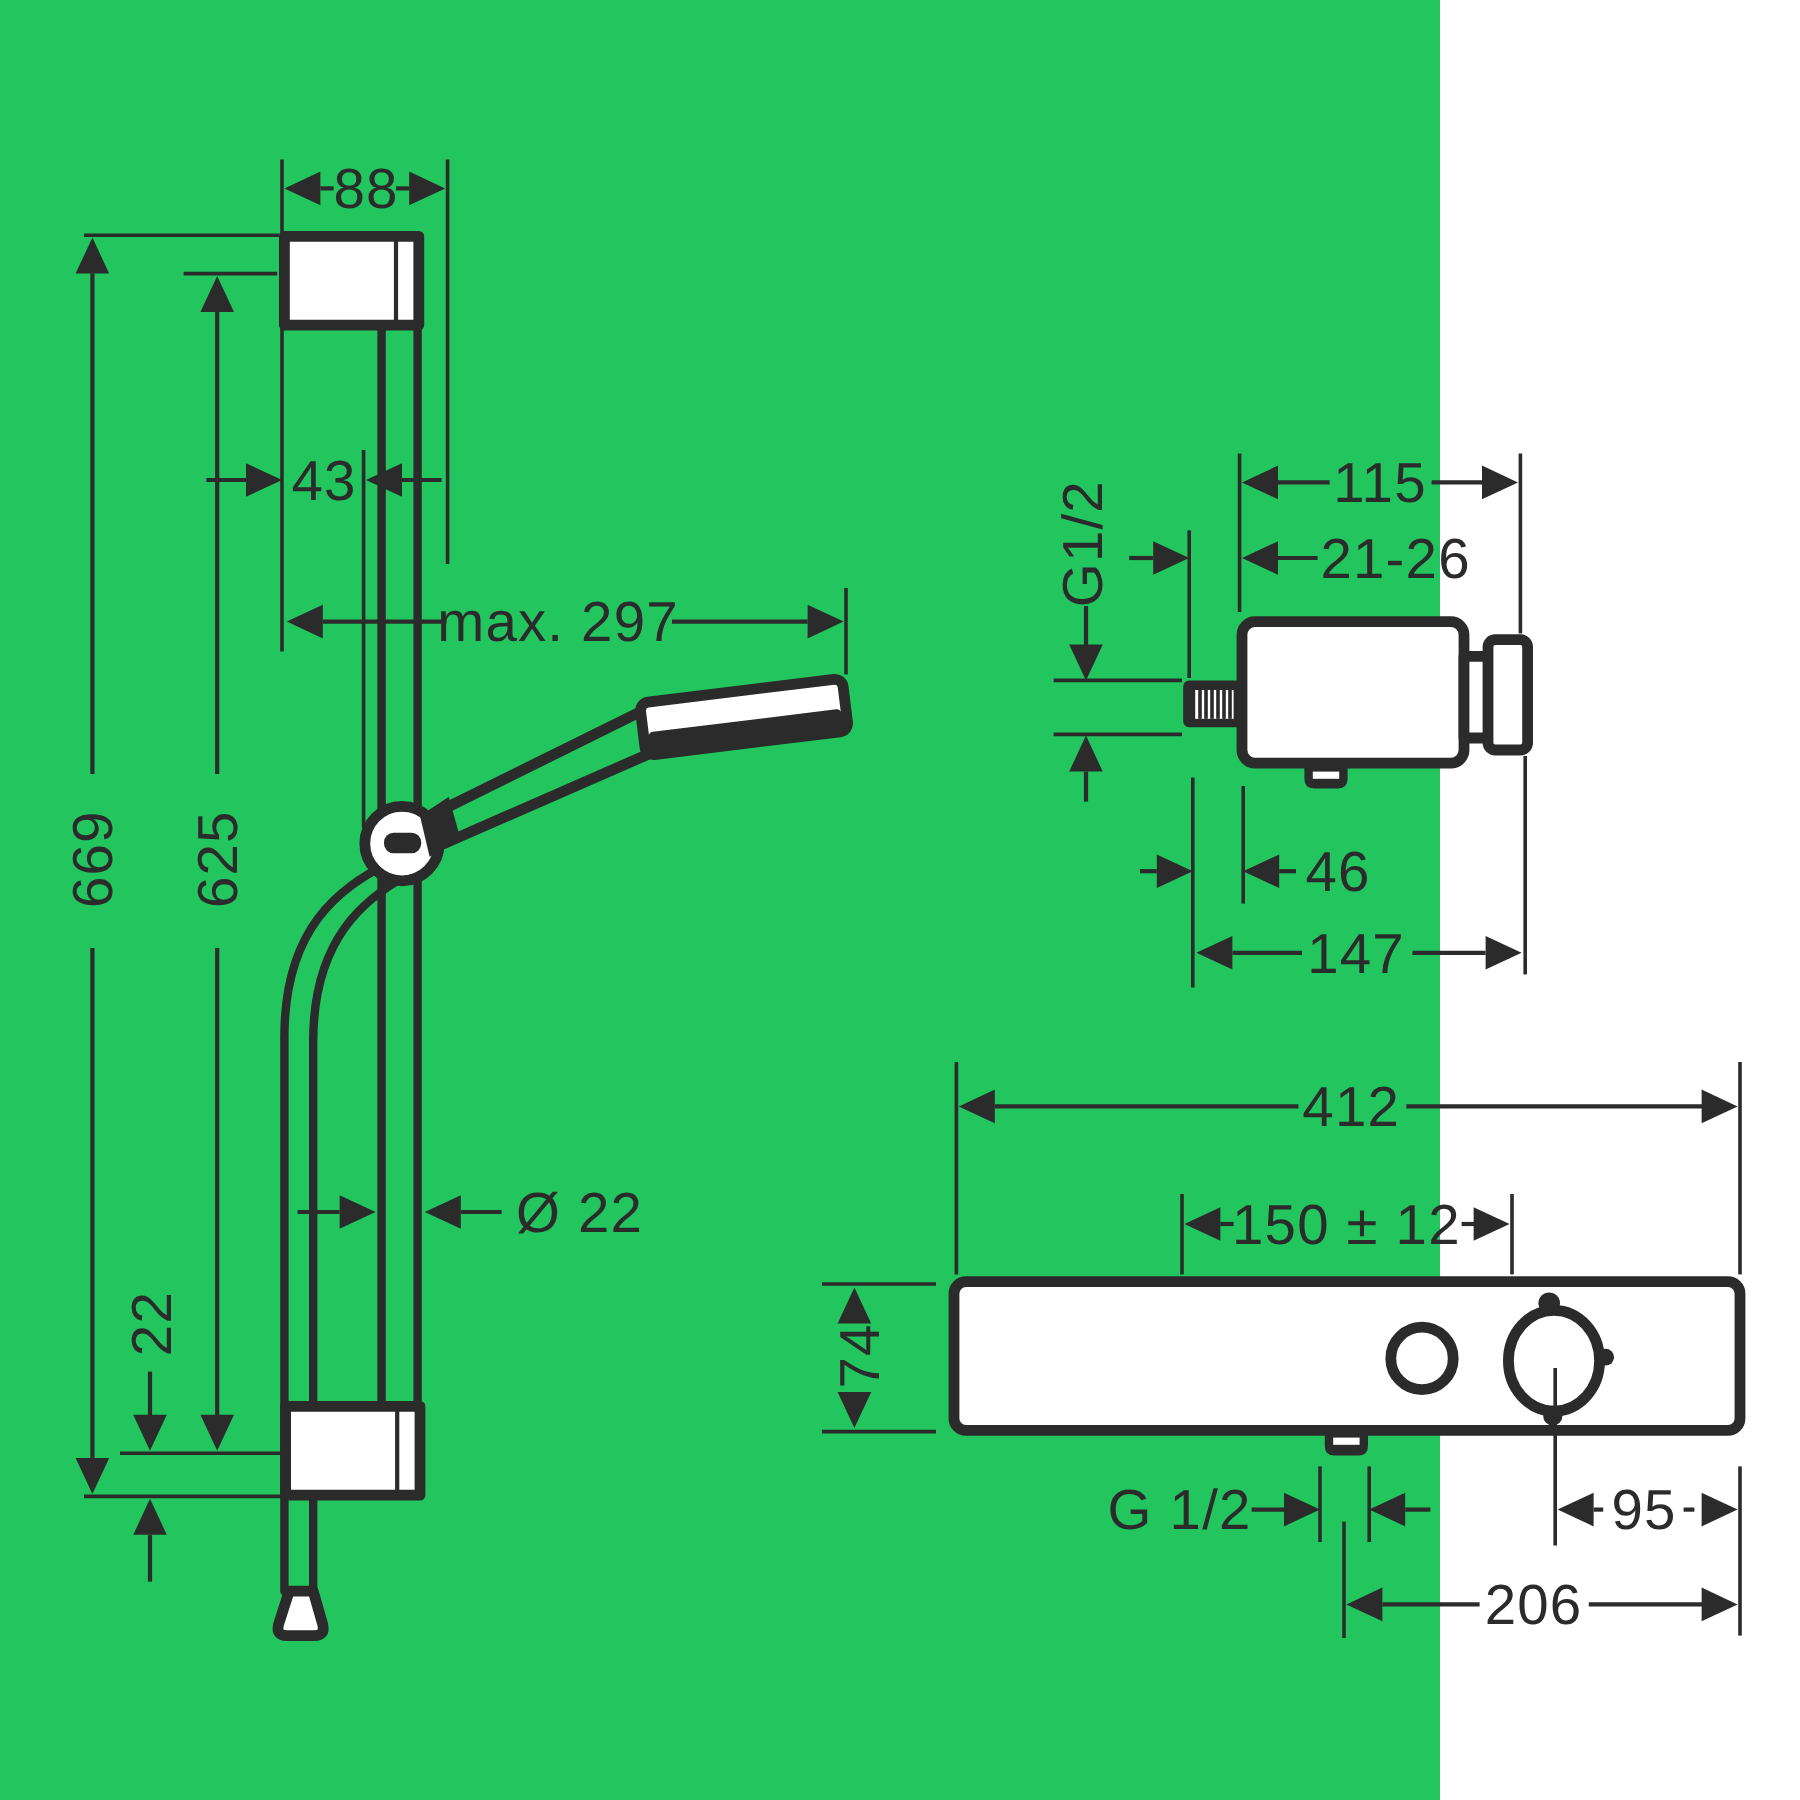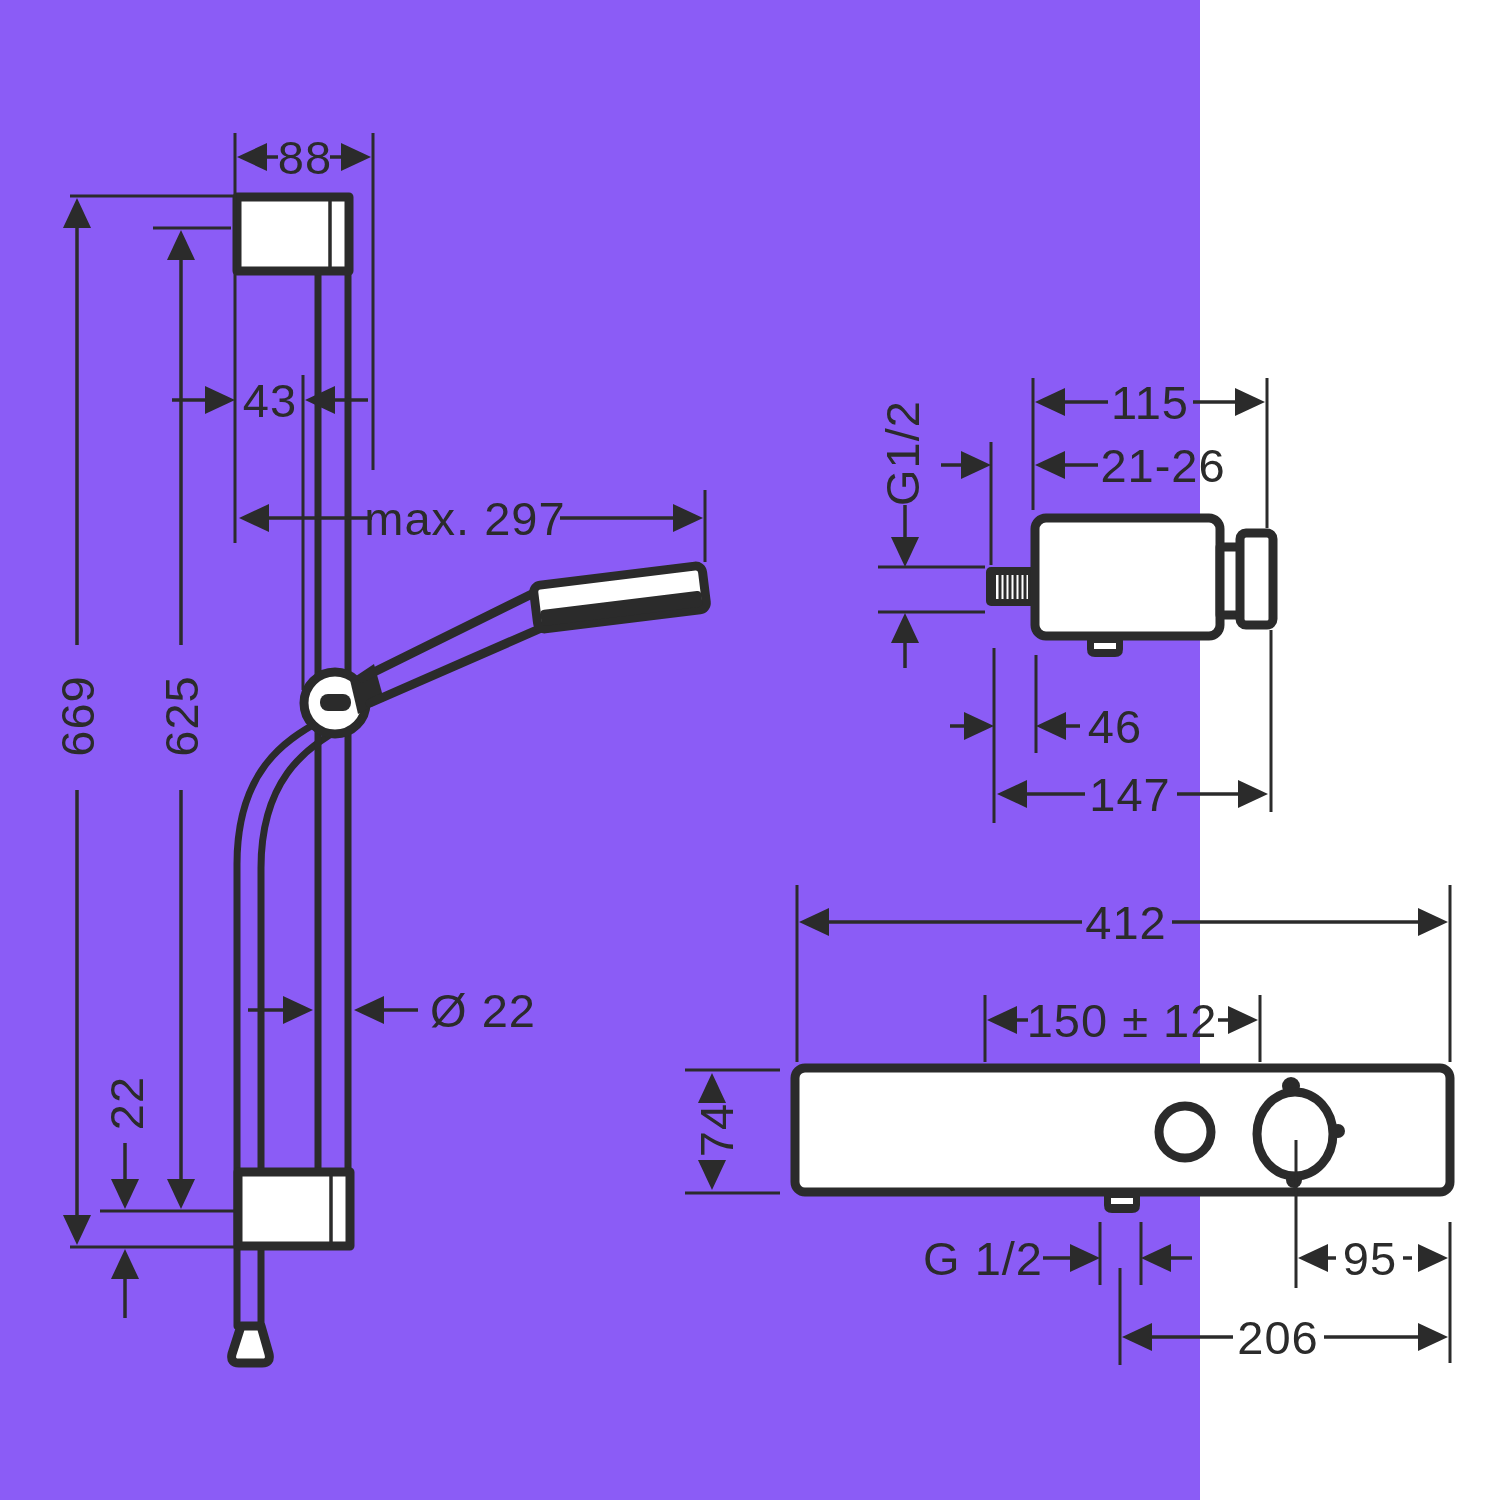--- a/index.html
+++ b/index.html
@@ -1,16 +1,16 @@
 <!DOCTYPE html>
 <html><head>
 <meta charset="utf-8">
 <style>
   html,body{margin:0;padding:0;background:#ffffff;}
-  .stage{width:1200px;height:1500px;background:#8b5cf6;position:relative;}
+  .stage{width:1200px;height:1500px;background:#22c55e;position:relative;}
   svg{display:block;}
   svg text{
     font-family:"Liberation Sans","DejaVu Sans",sans-serif;
     fill:#2b2b2b;
     font-size:47px;
     text-anchor:middle;
     dominant-baseline:central;
     letter-spacing:1px;
   }
   .outline{fill:none;stroke:#2b2b2b;stroke-width:9;stroke-linejoin:round;stroke-linecap:round;}

